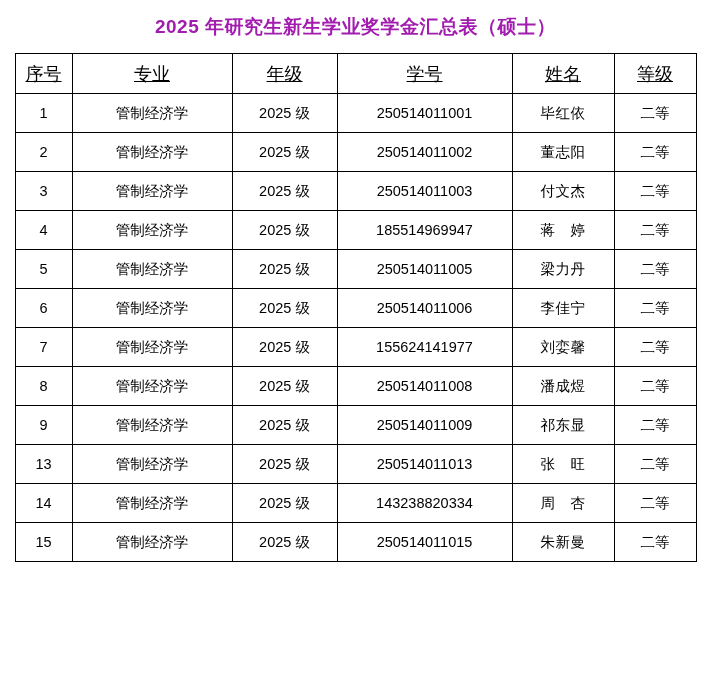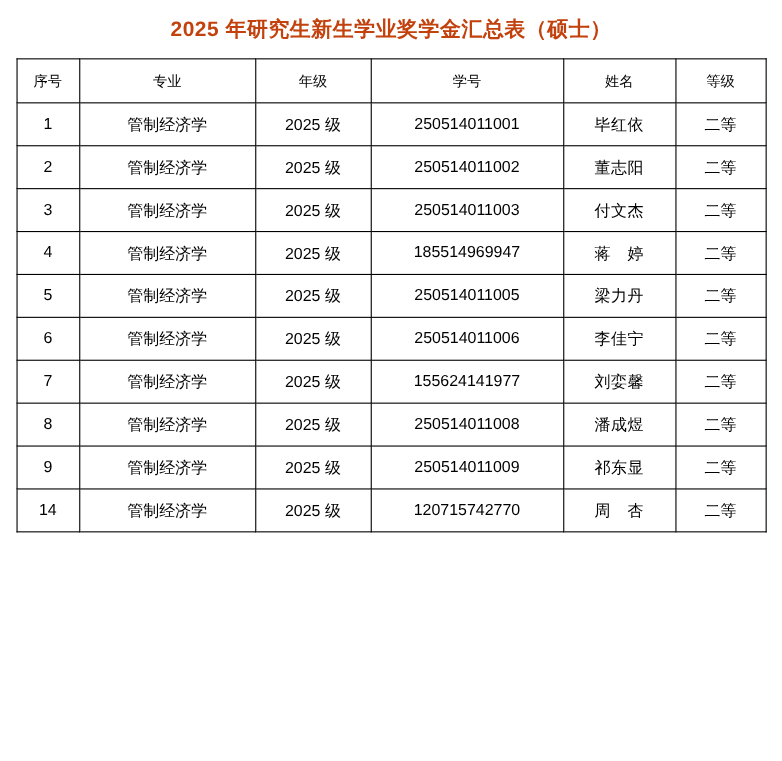--- a/index.html
+++ b/index.html
@@ -20,21 +20,21 @@
     box-sizing: border-box;
     padding: 0;
     position: relative;
   }
   .doc-title {
     text-align: center;
     font-size: 19px;
     font-weight: bold;
     letter-spacing: 0.5px;
     padding: 14px 0 13px 0;
-    color: #c2410c;
+    color: #a21caf;
   }
   table.award-table {
     border-collapse: collapse;
     width: 681px;
     margin: 0 auto;
     table-layout: fixed;
   }
   table.award-table th,
   table.award-table td {
     border: 1px solid #000000;
@@ -43,21 +43,22 @@
     font-size: 14.5px;
     font-weight: normal;
     color: #000;
     height: 38px;
     padding: 0;
     white-space: nowrap;
     overflow: hidden;
   }
   table.award-table thead th {
     height: 39px;
-    font-size: 13px;
+    font-size: 18px;
+    text-decoration: underline;
   }
   col.c-index { width: 57px; }
   col.c-major { width: 160px; }
   col.c-grade { width: 105px; }
   col.c-sid    { width: 175px; }
   col.c-name  { width: 102px; }
   col.c-level { width: 82px; }
   .num-cell { font-family: "Liberation Sans", sans-serif; }
   .name-spaced { letter-spacing: 0.5px; }
 </style>
@@ -154,23 +155,39 @@
       </tr>
       <tr>
         <td class="num-cell">9</td>
         <td>管制经济学</td>
         <td>2025 级</td>
         <td class="num-cell">250514011009</td>
         <td class="name-spaced">祁东显</td>
         <td>二等</td>
       </tr>
       <tr>
+        <td class="num-cell">13</td>
+        <td>管制经济学</td>
+        <td>2025 级</td>
+        <td class="num-cell">250514011013</td>
+        <td class="name-spaced">张　旺</td>
+        <td>二等</td>
+      </tr>
+      <tr>
         <td class="num-cell">14</td>
         <td>管制经济学</td>
         <td>2025 级</td>
-        <td class="num-cell">120715742770</td>
+        <td class="num-cell">143238820334</td>
         <td class="name-spaced">周　杏</td>
+        <td>二等</td>
+      </tr>
+      <tr>
+        <td class="num-cell">15</td>
+        <td>管制经济学</td>
+        <td>2025 级</td>
+        <td class="num-cell">250514011015</td>
+        <td class="name-spaced">朱新曼</td>
         <td>二等</td>
       </tr>
     </tbody>
   </table>
 
 </div>
 
 </body></html>

